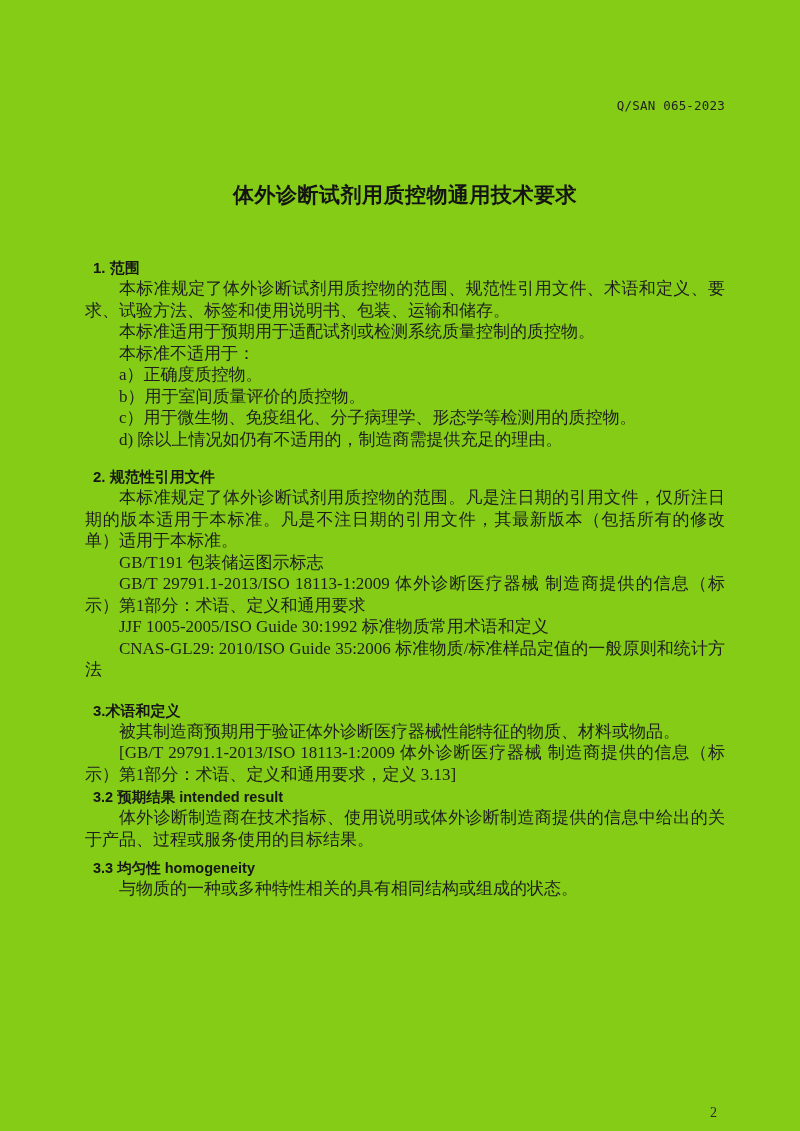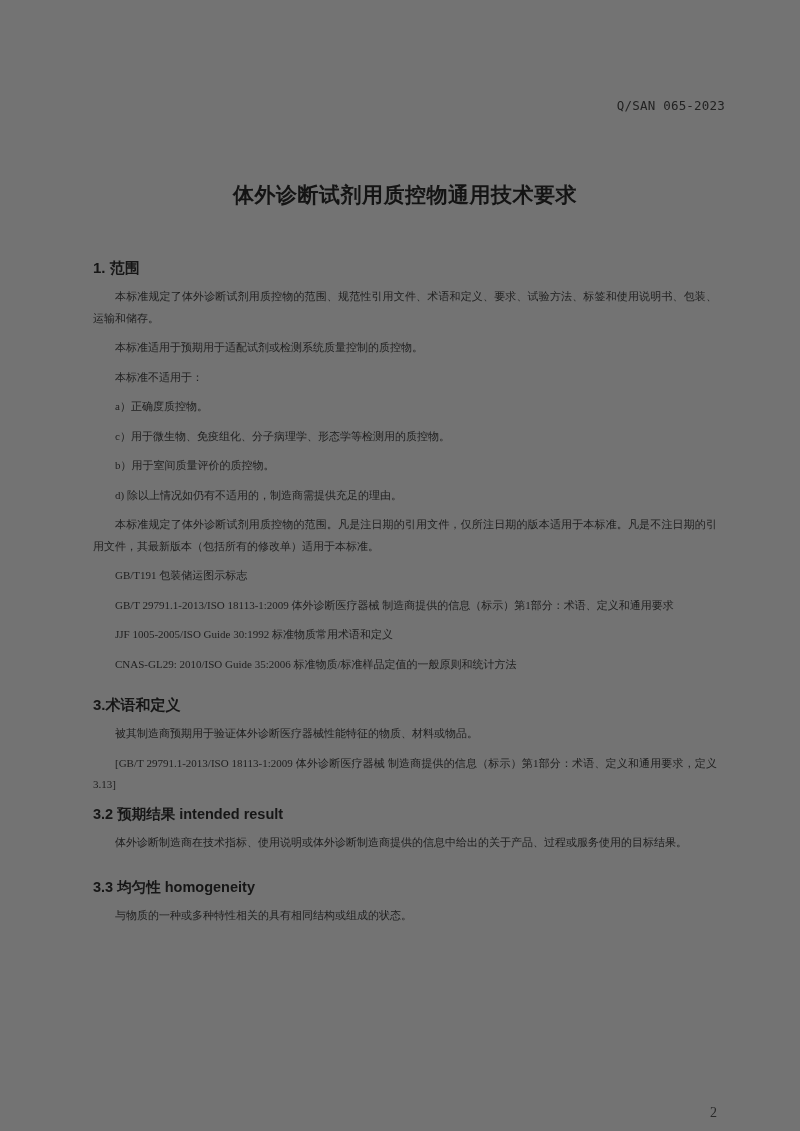--- a/index.html
+++ b/index.html
@@ -7,21 +7,21 @@
     width: 800px; height: 1131px;
     background: #ffffff;
     color: #1e1e1e;
     font-family: "Liberation Serif", "DejaVu Serif", serif;
   }
   .page {
     position: relative;
     width: 800px; height: 1131px;
     box-sizing: border-box;
     padding: 97px 75px 0 85px;
-    background: #737373;
+    background: #84cc16;
     overflow: hidden;
   }
   .doc-number-row { text-align: right; line-height: 15px; }
   .doc-number {
     font-family: "DejaVu Sans Mono", "Liberation Mono", monospace;
     font-size: 12.5px;
     color: #222222;
     letter-spacing: 0.2px;
   }
   .title {
@@ -44,37 +44,37 @@
   }
   .h-sub {
     font-family: "Liberation Sans", "DejaVu Sans", sans-serif;
     font-weight: 700;
     font-size: 14.5px;
     line-height: 20px;
     color: #161616;
     padding-left: 8px;
   }
   p.body {
-    margin: 8px;
-    font-size: 11px;
+    margin: 0;
+    font-size: 17px;
     line-height: 21.5px;
     text-align: justify;
     text-indent: 2em;
     color: #1e1e1e;
   }
   .mt-sec1   { margin-top: 49px; }
   .mt-p-after-h1 { margin-top: 20px; }
   .mt-sec2   { margin-top: 17px; }
   .mt-p-after-h2 { margin-top: 23px; }
   .mt-sec3   { margin-top: 20px; }
   .mt-sub1   { margin-top: 23px; }
   .mt-sub-p  { margin-top: 9px; }
   .mt-sub2   { margin-top: 2px; }
   .mt-sub2-p { margin-top: 8px; }
-  .mt-sub3   { margin-top: 24px; }
+  .mt-sub3   { margin-top: 8px; }
   .mt-sub3-p { margin-top: 10px; }
   .page-number {
     position: absolute;
     top: 1104px;
     left: 710px;
     font-size: 14px;
     line-height: 18px;
     color: #2a2a2a;
   }
 </style>
@@ -87,24 +87,25 @@
     <span class="doc-number">Q/SAN 065-2023</span>
   </div>
 
   <div class="title">体外诊断试剂用质控物通用技术要求</div>
 
   <div class="h-main mt-sec1">1. 范围</div>
   <p class="body mt-p-after-h1">本标准规定了体外诊断试剂用质控物的范围、规范性引用文件、术语和定义、要求、试验方法、标签和使用说明书、包装、运输和储存。</p>
   <p class="body">本标准适用于预期用于适配试剂或检测系统质量控制的质控物。</p>
   <p class="body">本标准不适用于：</p>
   <p class="body">a）正确度质控物。</p>
+  <p class="body">b）用于室间质量评价的质控物。</p>
   <p class="body">c）用于微生物、免疫组化、分子病理学、形态学等检测用的质控物。</p>
-  <p class="body">b）用于室间质量评价的质控物。</p>
   <p class="body">d) 除以上情况如仍有不适用的，制造商需提供充足的理由。</p>
 
+  <div class="h-main mt-sec2">2. 规范性引用文件</div>
   <p class="body mt-p-after-h2">本标准规定了体外诊断试剂用质控物的范围。凡是注日期的引用文件，仅所注日期的版本适用于本标准。凡是不注日期的引用文件，其最新版本（包括所有的修改单）适用于本标准。</p>
   <p class="body">GB/T191 包装储运图示标志</p>
   <p class="body">GB/T 29791.1-2013/ISO 18113-1:2009 体外诊断医疗器械 制造商提供的信息（标示）第1部分：术语、定义和通用要求</p>
   <p class="body">JJF 1005-2005/ISO Guide 30:1992 标准物质常用术语和定义</p>
   <p class="body">CNAS-GL29: 2010/ISO Guide 35:2006 标准物质/标准样品定值的一般原则和统计方法</p>
 
   <div class="h-main mt-sec3">3.术语和定义</div>
 
   <p class="body mt-sub-p">被其制造商预期用于验证体外诊断医疗器械性能特征的物质、材料或物品。</p>
   <p class="body">[GB/T 29791.1-2013/ISO 18113-1:2009 体外诊断医疗器械 制造商提供的信息（标示）第1部分：术语、定义和通用要求，定义 3.13]</p>

